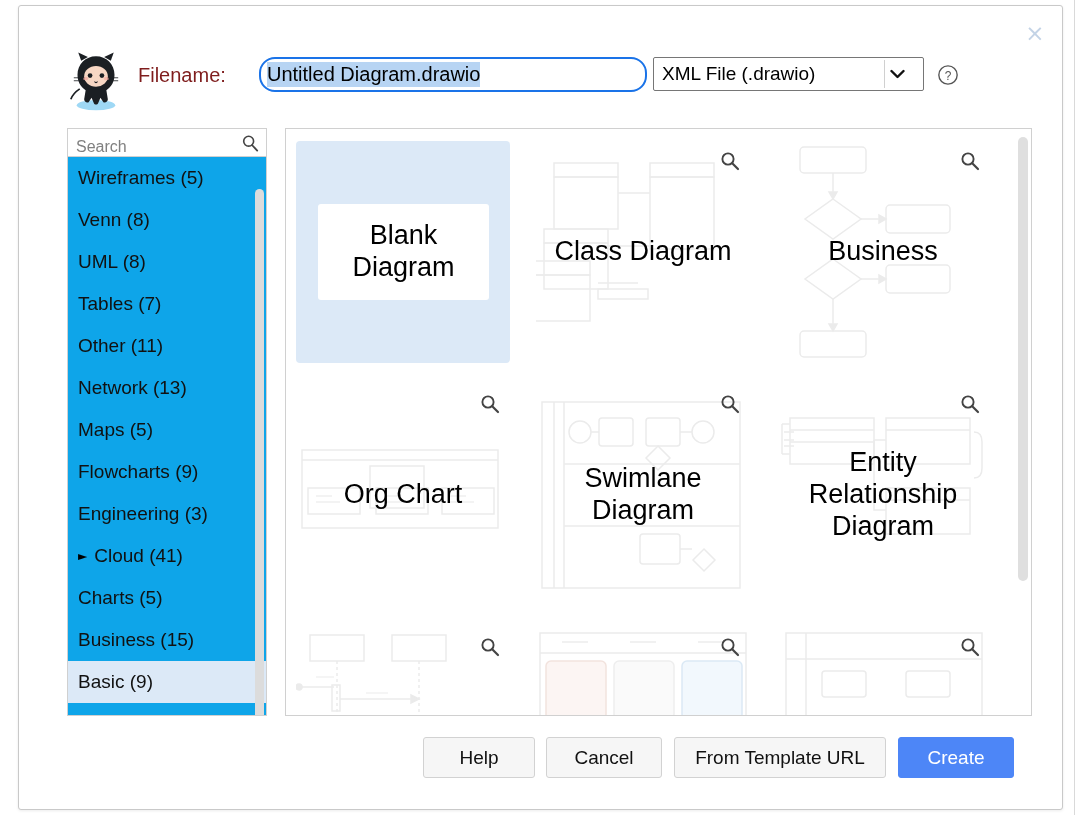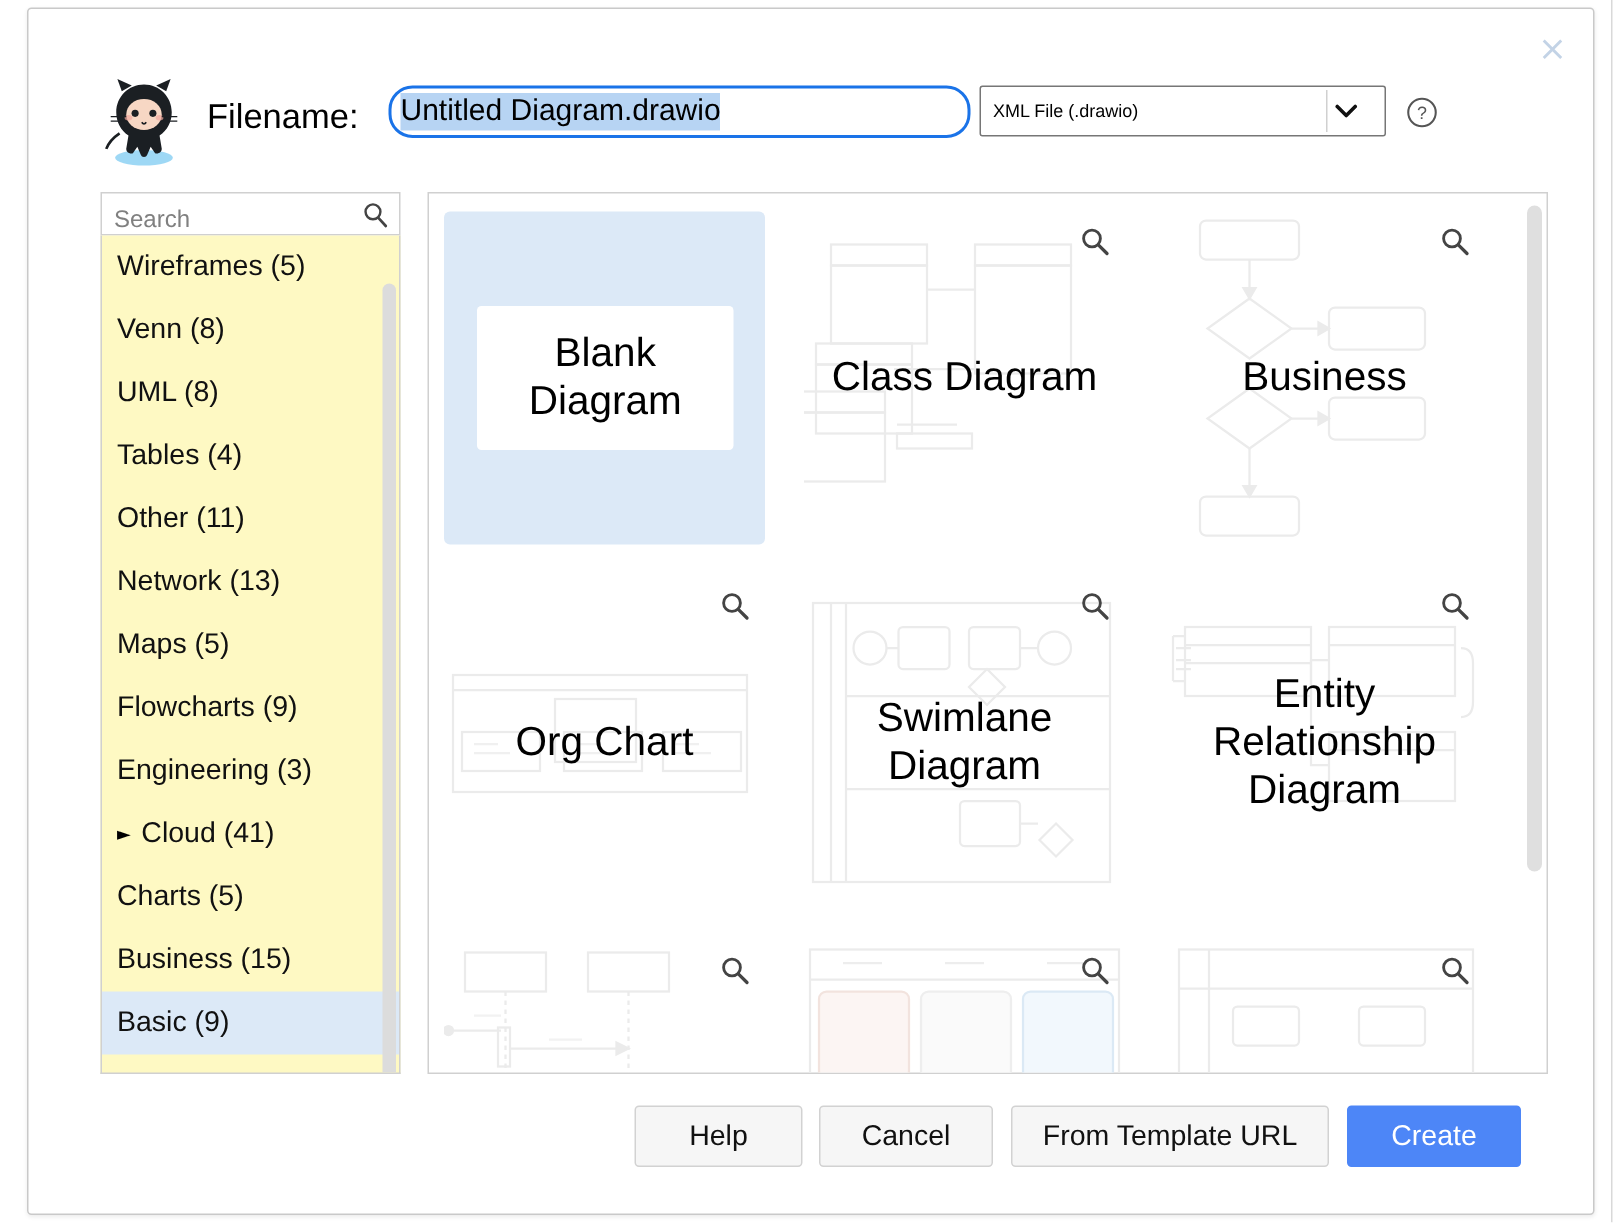--- a/index.html
+++ b/index.html
@@ -50,21 +50,21 @@
   .header {
     position: absolute; left: 0; top: 38px;
     width: 100%; height: 66px;
   }
   .octocat {
     position: absolute; left: 40px; top: -1px;
     width: 74px; height: 74px;
   }
   .filename-label {
     position: absolute; left: 119px; top: 20px;
-    font-size: 23px; color: #000000;
+    font-size: 20px; color: #7f1d1d;
   }
   .filename-input {
     position: absolute; left: 240px; top: 13px;
     width: 388px; height: 35px;
     border: 2px solid #1a73e8;
     border-radius: 16px;
     background: #fff;
     padding: 0 6px;
     display: flex; align-items: center;
   }
@@ -75,21 +75,21 @@
     white-space: nowrap;
   }
   .filetype-select {
     position: absolute; left: 634px; top: 13px;
     width: 271px; height: 34px;
     border: 1px solid #767676;
     border-radius: 2px;
     background: #fff;
     display: flex; align-items: center;
     padding: 0 8px;
-    font-size: 12px; color: #000;
+    font-size: 19px; color: #000;
   }
   .filetype-select .chev {
     position: absolute; right: 18px; top: 50%;
     transform: translateY(-50%);
     font-size: 14px; color: #111;
     font-family: "DejaVu Sans", sans-serif;
     font-weight: bold;
   }
   .filetype-divider {
     position: absolute; right: 38px; top: 2px; bottom: 2px;
@@ -120,21 +120,21 @@
   .search-icon-wrap {
     position: absolute; right: 7px; top: 5px;
     width: 18px; height: 18px;
   }
   .cat-list {
     position: absolute; left: 0; top: 29px;
     width: 200px; height: 559px;
     border: 1px solid #d0d0d0;
     border-top: none;
     overflow: hidden;
-    background: #fef9c3;
+    background: #0ea5e9;
   }
   .cat-item {
     height: 42px;
     display: flex; align-items: center;
     padding-left: 10px;
     font-size: 19px;
     color: #111;
     white-space: nowrap;
     cursor: pointer;
   }
@@ -299,21 +299,21 @@
         <div class="cat-item">
             <span>Wireframes (5)</span>
           </div>
           <div class="cat-item">
             <span>Venn (8)</span>
           </div>
           <div class="cat-item">
             <span>UML (8)</span>
           </div>
           <div class="cat-item">
-            <span>Tables (4)</span>
+            <span>Tables (7)</span>
           </div>
           <div class="cat-item">
             <span>Other (11)</span>
           </div>
           <div class="cat-item">
             <span>Network (13)</span>
           </div>
           <div class="cat-item">
             <span>Maps (5)</span>
           </div>

